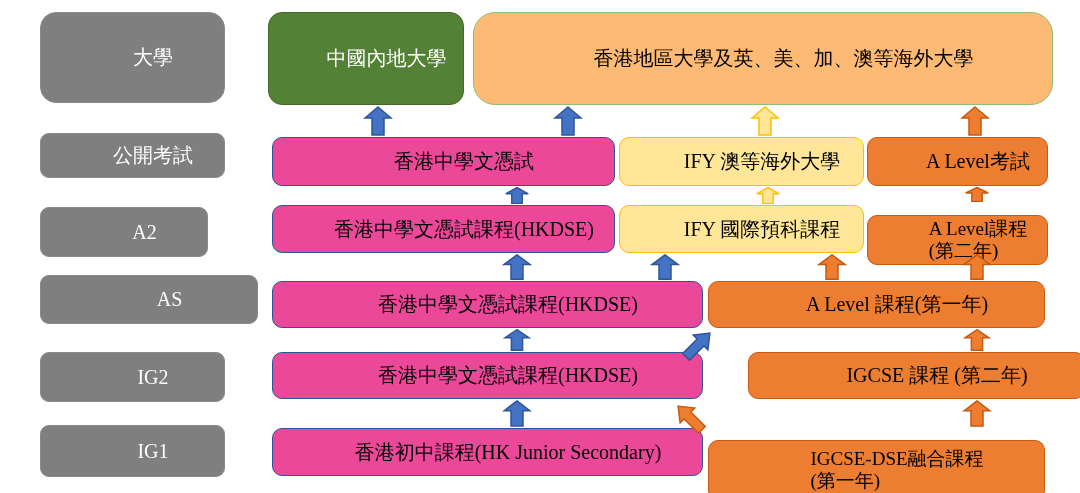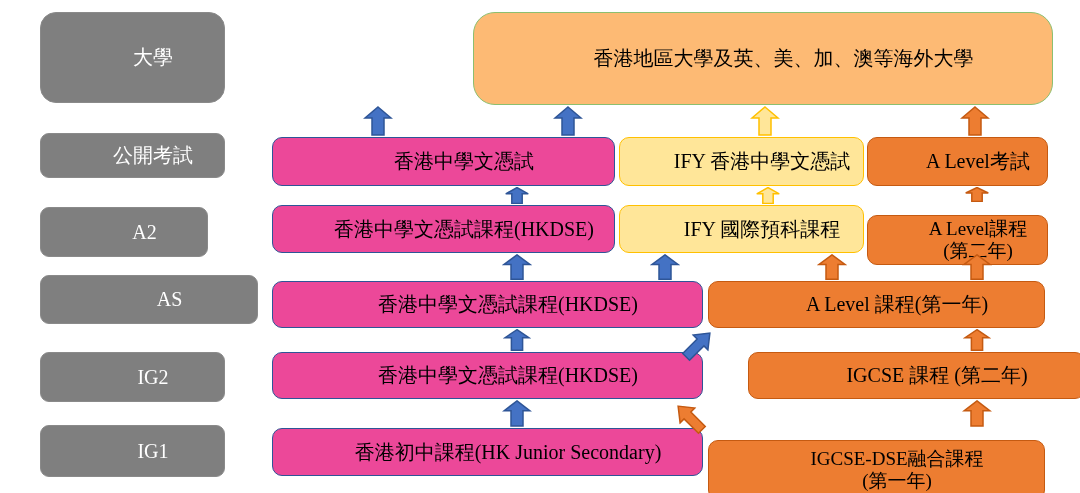--- a/index.html
+++ b/index.html
@@ -6,21 +6,21 @@
   .canvas{
     position:relative;
     width:1080px;height:493px;
     background:#ffffff;
     font-family:"Liberation Serif","DejaVu Serif",serif;
     overflow:hidden;
   }
   .box{
     position:absolute;
     display:flex;align-items:center;justify-content:center;
-    text-align:center;
+    text-align:left;
     border-radius:10px;
     font-size:20px;
     line-height:1.15;
     box-sizing:border-box;
     border:1.5px solid transparent;
     color:#000;
     padding-left:41px;
   }
   .box .l2{display:block;}
   .gray{background:#7f7f7f;border-color:#8a8a8a;color:#ffffff;border-radius:9px;}
@@ -45,24 +45,25 @@
 
 <div class="canvas">
 
   <div class="box gray big" style="left:40px;top:12px;width:185px;height:91px">大學</div>
   <div class="box gray" style="left:40px;top:133px;width:185px;height:45px">公開考試</div>
   <div class="box gray" style="left:40px;top:207px;width:168px;height:50px">A2</div>
   <div class="box gray" style="left:40px;top:275px;width:218px;height:49px">AS</div>
   <div class="box gray" style="left:40px;top:352px;width:185px;height:50px">IG2</div>
   <div class="box gray" style="left:40px;top:425px;width:185px;height:52px">IG1</div>
 
+  <div class="box green-dark" style="left:268px;top:12px;width:196px;height:93px">中國內地大學</div>
   <div class="box green-light" style="left:473px;top:12px;width:580px;height:93px">香港地區大學及英、美、加、澳等海外大學</div>
 
   <div class="box blue" style="left:272px;top:137px;width:343px;height:49px">香港中學文憑試</div>
-  <div class="box yellow" style="left:619px;top:137px;width:245px;height:49px">IFY 香港中學文憑試</div>
+  <div class="box yellow" style="left:619px;top:137px;width:245px;height:49px">IFY 澳等海外大學</div>
   <div class="box orange" style="left:867px;top:137px;width:181px;height:49px">A Level考試</div>
 
   <div class="box blue" style="left:272px;top:205px;width:343px;height:48px">香港中學文憑試課程(HKDSE)</div>
   <div class="box yellow" style="left:619px;top:205px;width:245px;height:48px">IFY 國際預科課程</div>
   <div class="box orange small2" style="left:867px;top:203px;width:181px;height:50px">
     <span>
         <span class="l2">A Level課程</span>
         <span class="l2">(第二年)</span>
       </span>
   </div>

